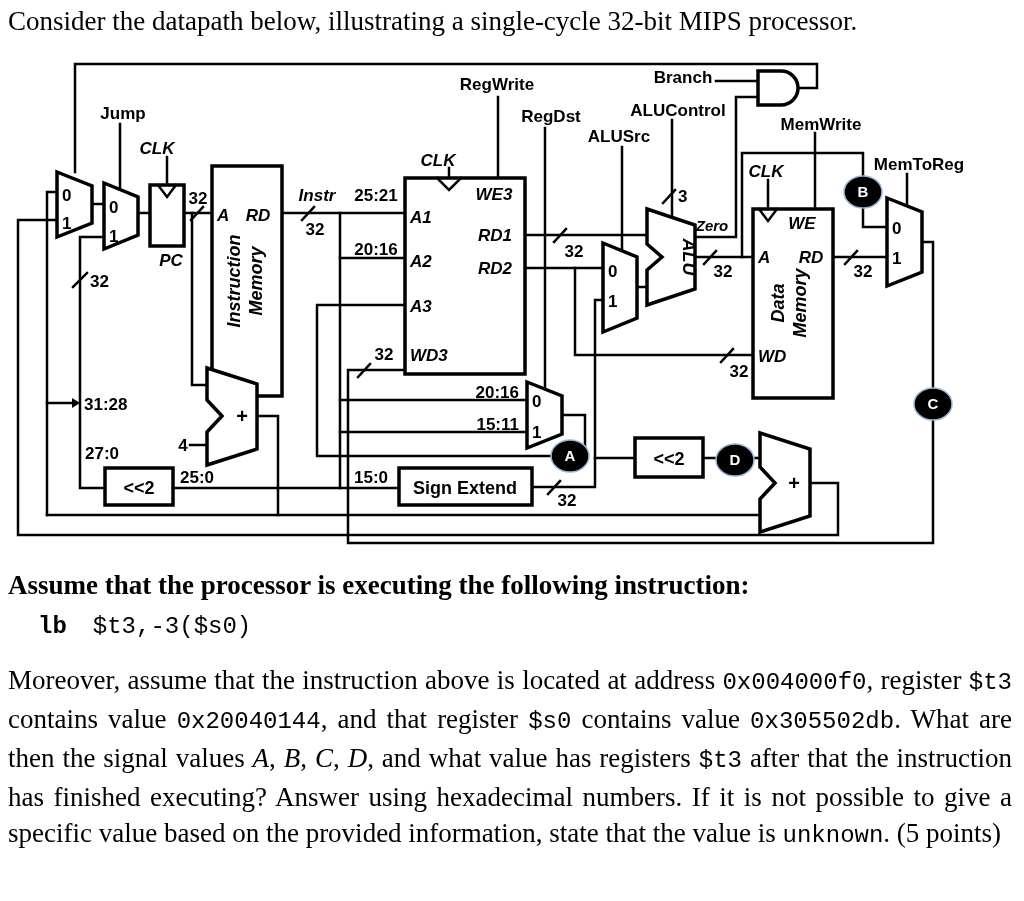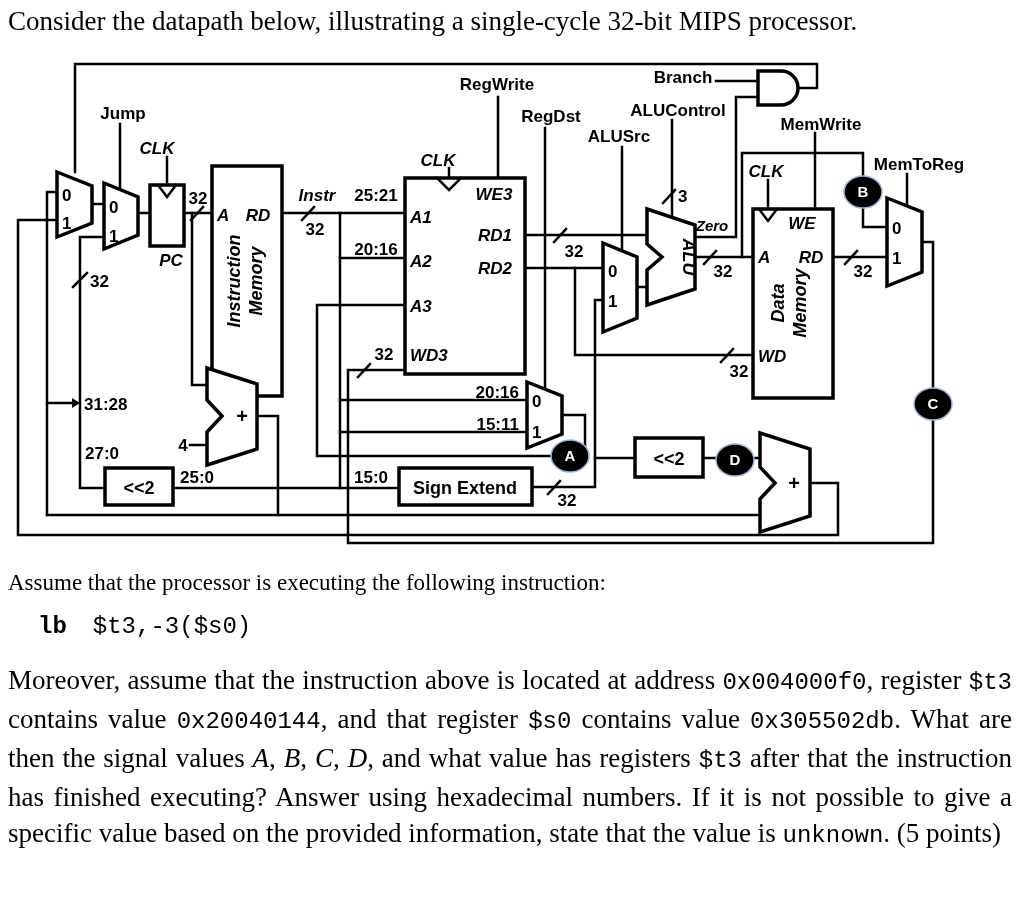--- a/index.html
+++ b/index.html
@@ -1,18 +1,18 @@
 <!DOCTYPE html>
 <html><head>
 <meta charset="utf-8">
 <style>
   html,body{margin:0;padding:0;background:#fff;}
   body{width:1024px;height:901px;position:relative;font-family:"Liberation Serif",serif;color:#000;}
   .title{position:absolute;left:8px;top:6px;font-size:27px;white-space:nowrap;}
-  .assume{position:absolute;left:8px;top:570px;font-size:23px;}
+  .assume{position:absolute;left:8px;top:570px;font-size:27px;font-weight:bold;}
   .instrline{position:absolute;left:38px;top:613px;font-family:"Liberation Mono","DejaVu Sans Mono",monospace;font-size:24px;}
   .instrline .op{font-weight:bold;margin-right:26px;}
   .question{position:absolute;left:8px;top:662px;width:1004px;font-size:27px;line-height:36px;text-align:justify;}
   .mono{font-family:"Liberation Mono","DejaVu Sans Mono",monospace;font-size:24px;}
   .mvar{font-style:italic;}
   svg{position:absolute;left:0;top:55px;}
   .w{stroke:#000;stroke-width:2.5;fill:none;stroke-linecap:square;}
   .c{stroke:#000;stroke-width:3.5;fill:#fff;stroke-linejoin:miter;}
   .ov{fill:#000;stroke:#9ab7dd;stroke-width:1.5;}
   text{font-family:"Liberation Sans",sans-serif;font-weight:bold;font-size:17px;fill:#000;}

